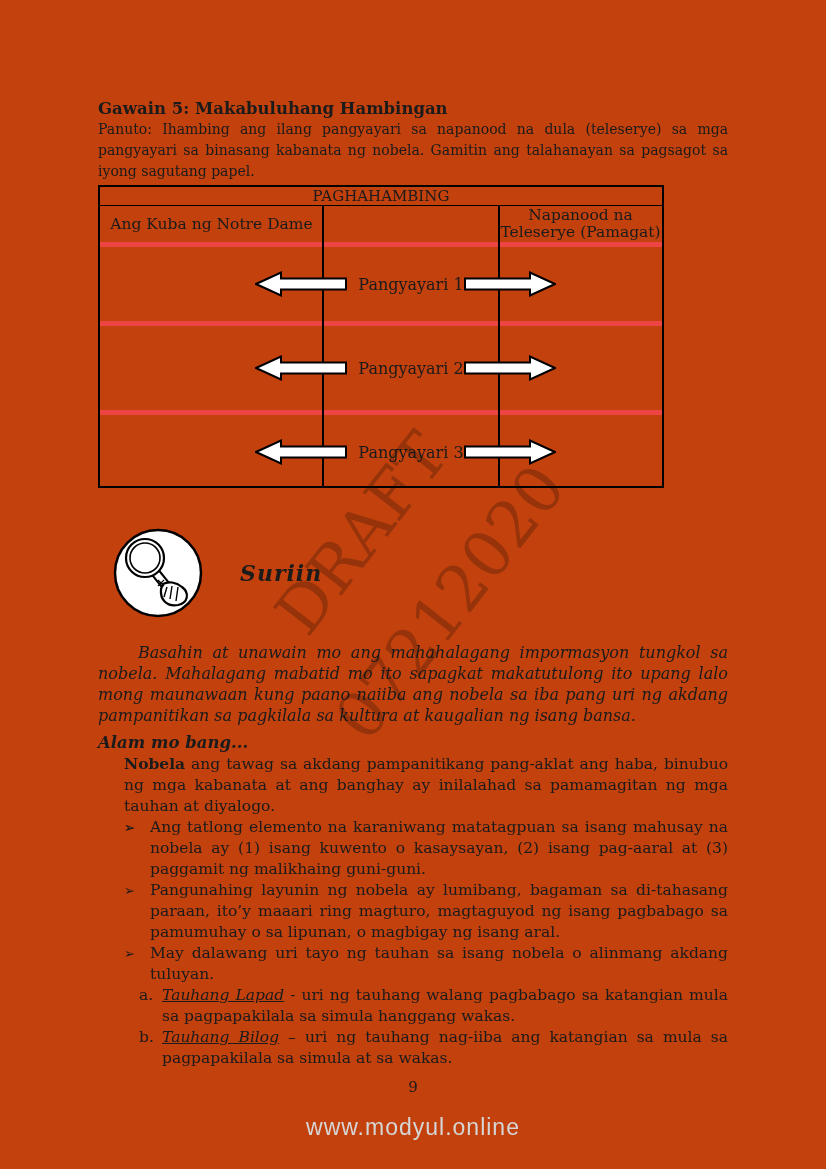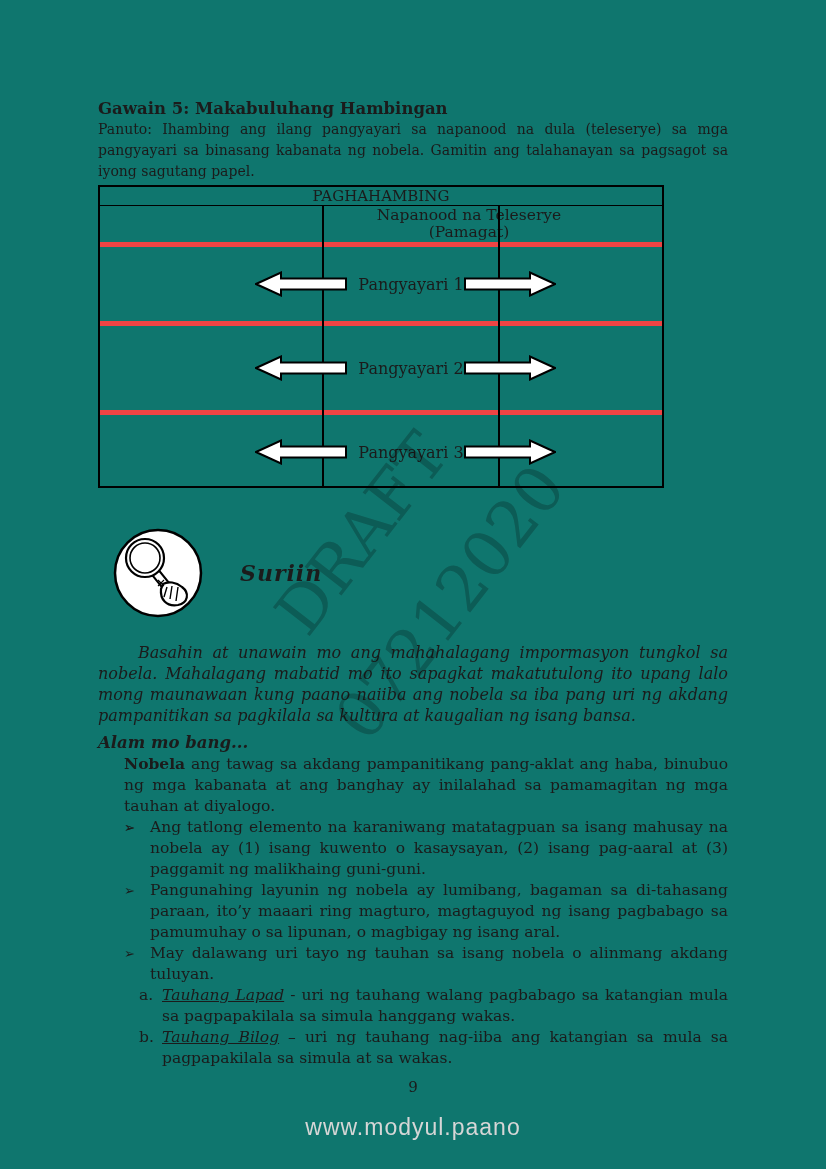--- a/index.html
+++ b/index.html
@@ -1,19 +1,19 @@
 <!DOCTYPE html>
 <html><head>
 <meta charset="utf-8">
 <style>
   html,body{margin:0;padding:0;background:#ffffff;}
   .page{
     position:relative;
     width:826px;height:1169px;
-    background:#0f766e;
+    background:#c2410c;
     font-family:"DejaVu Serif","Liberation Serif",serif;
     color:#1b1b1b;
     overflow:hidden;
   }
   
   .activity{position:absolute;left:98px;top:98px;width:630px;}
   .activity h2{margin:0;font-size:16.5px;line-height:21px;font-weight:bold;}
   .activity p{margin:0;font-size:14px;line-height:21px;text-align:justify;}
   
   .ctable{
@@ -76,20 +76,21 @@
 <div class="page">
 
   <section class="activity">
     <h2>Gawain 5: Makabuluhang Hambingan</h2>
     <p>Panuto: Ihambing ang ilang pangyayari sa napanood na dula (teleserye) sa mga pangyayari sa binasang kabanata ng nobela. Gamitin ang talahanayan sa pagsagot sa iyong sagutang papel.</p>
   </section>
 
   <div class="ctable">
     <div class="t-title">PAGHAHAMBING</div>
     <div class="t-head">
+      <div class="th c1">Ang Kuba ng Notre Dame</div>
       <div class="th c2"></div>
       <div class="th c3">
         <span>Napanood na Teleserye (Pamagat)</span>
       </div>
     </div>
 
     <div class="vline v1"></div>
     <div class="vline v2"></div>
 
     <div class="trow r0">
@@ -148,20 +149,20 @@
       <li><span class="marker">➢</span><span>May dalawang uri tayo ng tauhan sa isang nobela o alinmang akdang tuluyan.</span>
         <ol style="margin-left:-52px;">
           <li><span class="submarker">a.</span><span class="term">Tauhang Lapad</span><span> - uri ng tauhang walang pagbabago sa katangian mula sa pagpapakilala sa simula hanggang wakas.</span></li>
           <li><span class="submarker">b.</span><span class="term">Tauhang Bilog</span><span> – uri ng tauhang nag-iiba ang katangian sa mula sa pagpapakilala sa simula at sa wakas.</span></li>
         </ol>
       </li>
     </ul>
   </section>
 
   <p class="pagenum">9</p>
-  <p class="site">www.modyul.paano</p>
+  <p class="site">www.modyul.online</p>
 
   <div class="draft">
     <div>DRAFT</div>
     <div>07212020</div>
   </div>
 
 </div>
 
 </body></html>

